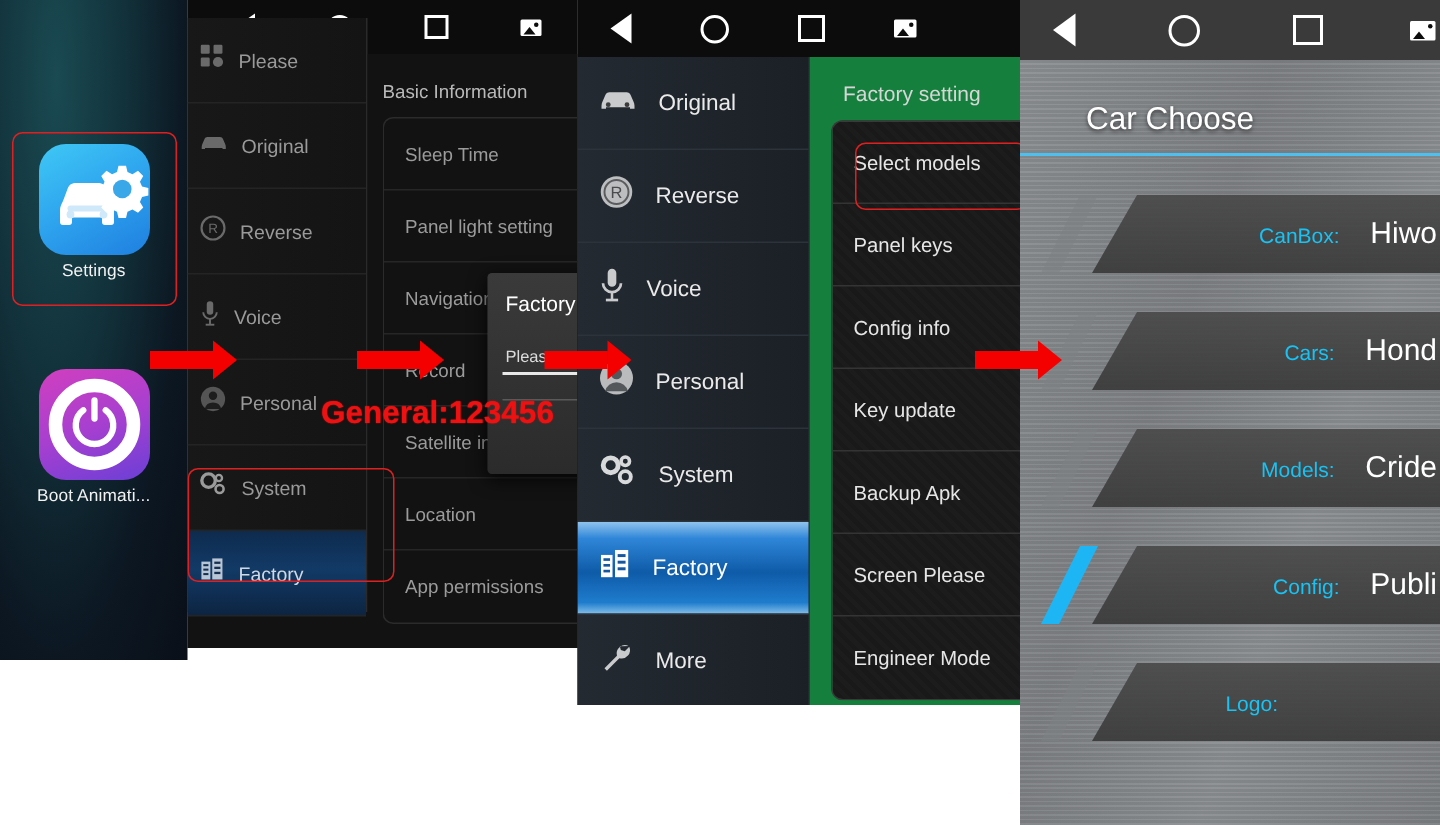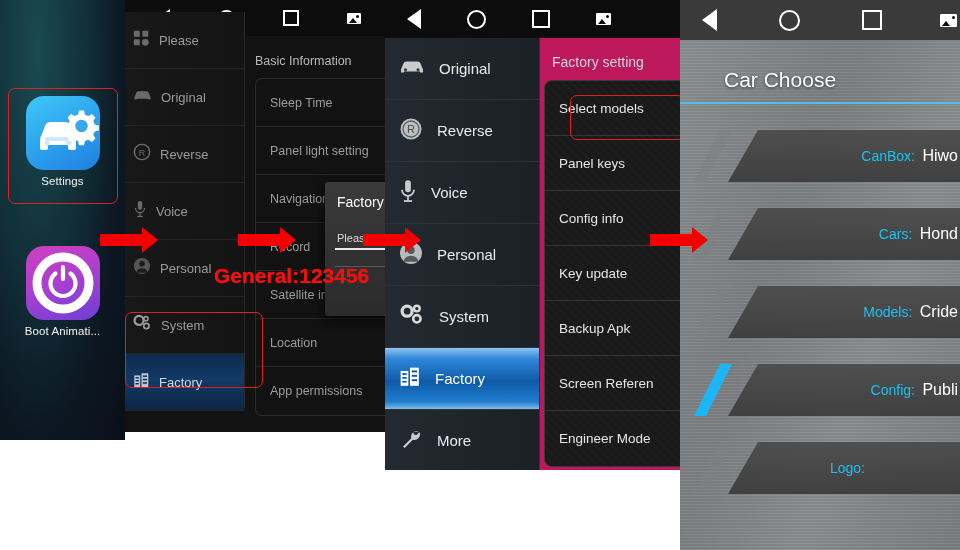--- a/index.html
+++ b/index.html
@@ -72,21 +72,21 @@
   #p3 .navbar { height:38px; }
   #p3 .body { position:absolute; top:38px; left:0; width:295px; height:432px;
     background:#131313; display:flex; }
   #p3 .side { width:155px; height:100%;
     background:linear-gradient(90deg,#232a31,#1b2026); border-right:1px solid #31383f; }
   #p3 .side-row { height:62px; display:flex; align-items:center; padding-left:14px;
     border-bottom:1px solid #2c333a; }
   #p3 .side-row .lbl { color:#eaeaea; font-size:15px; margin-left:14px; }
   #p3 .side-row.sel { background:linear-gradient(180deg,#8fc3ee 0%,#2f86d8 18%,#0e5ba8 55%,#1f7ccd 88%,#7fbce8 100%); }
   #p3 .side-row.sel .lbl { color:#fff; }
-  #p3 .right { flex:1; background:#be185d; padding-left:0; position:relative; }
+  #p3 .right { flex:1; background:#15803d; padding-left:10px; position:relative; }
   #p3 .rtitle { color:#d6d6d6; font-size:14px; padding:16px 0 0 12px; white-space:nowrap; }
   #p3 .rlist { margin-top:10px; margin-left:4px; border:1px solid #3a3a3a;
     border-right:0; border-radius:8px 0 0 8px;
     background:repeating-linear-gradient(45deg,#1c1c1c 0 3px,#191919 3px 6px); }
   #p3 .rrow { height:55px; line-height:55px; padding-left:14px; color:#e6e6e6;
     font-size:13.5px; border-bottom:1px solid #343434; white-space:nowrap; }
   #p3 .rrow:last-child { border-bottom:0; }
 
   
   #p4 { position:absolute; left:680px; top:0; width:332px; height:550px;
@@ -102,21 +102,21 @@
   #p4 .p4row { position:relative; height:52px; margin-top:26px; display:flex;
     align-items:center; justify-content:flex-end; padding-right:0; }
   #p4 .p4slab { position:absolute; left:48px; right:-10px; top:0; height:52px;
     background:linear-gradient(180deg,#4a4a4a,#3a3a3a);
     clip-path:polygon(30px 0,100% 0,100% 100%,0 100%); opacity:.92; }
   #p4 .p4accent { position:absolute; left:14px; top:0; width:38px; height:52px;
     background:#1eb5f5; clip-path:polygon(26px 0,38px 0,12px 100%,0 100%); }
   #p4 .p4accent.dim { background:#7e8184; opacity:.55; }
   #p4 .p4txt { position:relative; z-index:2; padding-right:2px; white-space:nowrap; }
   #p4 .p4key { color:#18c2f2; font-size:14px; }
-  #p4 .p4val { color:#fff; font-size:16px; margin-left:3px; }
+  #p4 .p4val { color:#fff; font-size:20px; margin-left:16px; }
 
   
   .arrow { position:absolute; height:26px; }
   .arrow .shaft { position:absolute; left:0; top:7px; height:12px; background:#f50000; }
   .arrow .head { position:absolute; top:0; width:0; height:0;
     border-top:13px solid transparent; border-bottom:13px solid transparent;
     border-left:16px solid #f50000; }
   .pwd { position:absolute; color:#ef1111; font-size:21px; font-weight:600;
     white-space:nowrap; text-shadow:0 0 1px #ef1111; }
 </style>
@@ -386,21 +386,21 @@
       </div>
 
       <div class="right">
         <div class="rtitle">Factory setting</div>
         <div class="rlist">
           <div class="rrow">Select models</div>
           <div class="rrow">Panel keys</div>
           <div class="rrow">Config info</div>
           <div class="rrow">Key update</div>
           <div class="rrow">Backup Apk</div>
-          <div class="rrow">Screen Referen</div>
+          <div class="rrow">Screen Please</div>
           <div class="rrow">Engineer Mode</div>
         </div>
       </div>
     </div>
 
     <div class="hl-box" style="left:185px;top:95px;width:115px;height:45px;"></div>
   </div>
 
   <div id="p4">
     <div class="navbar">

